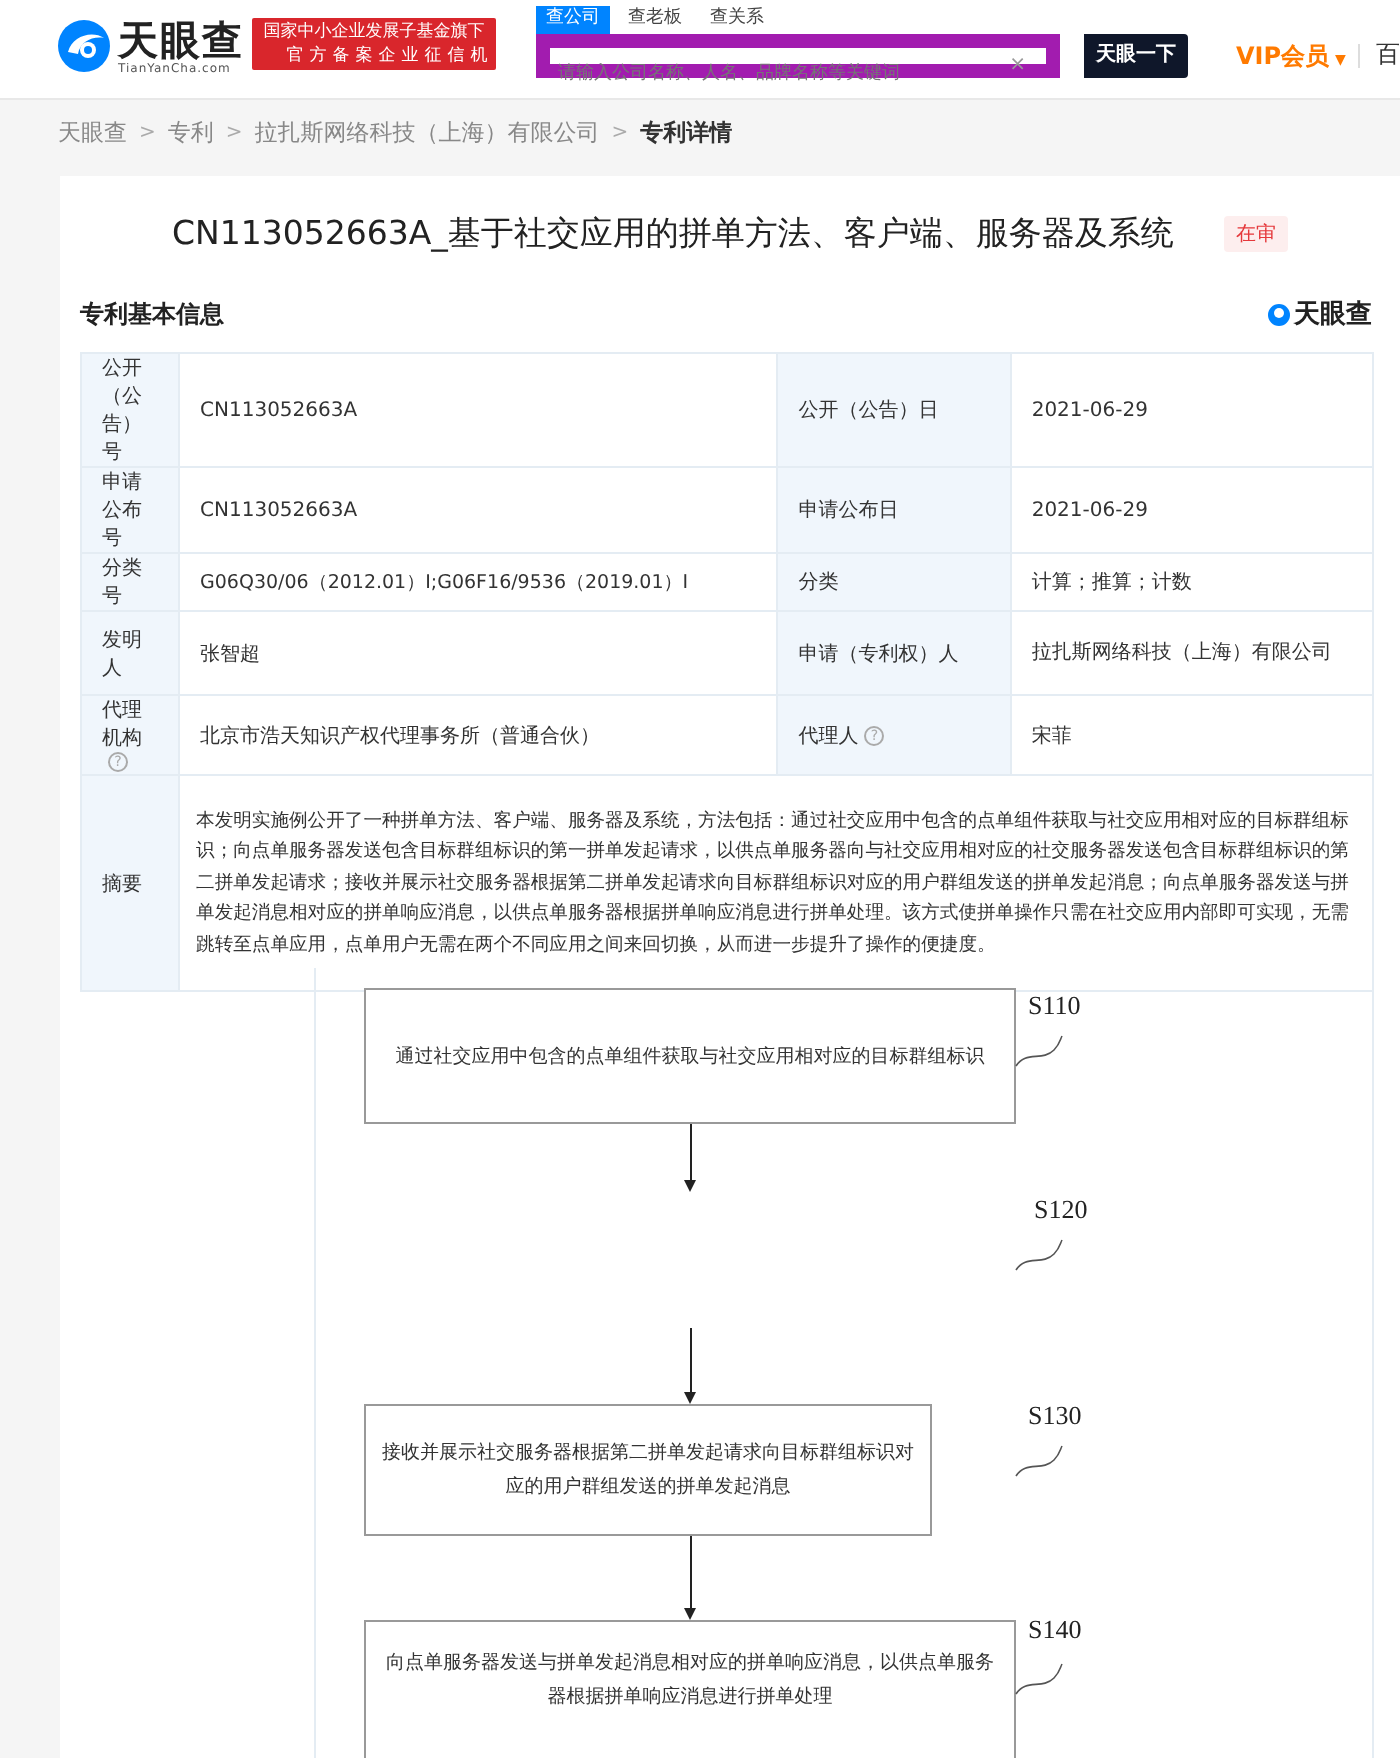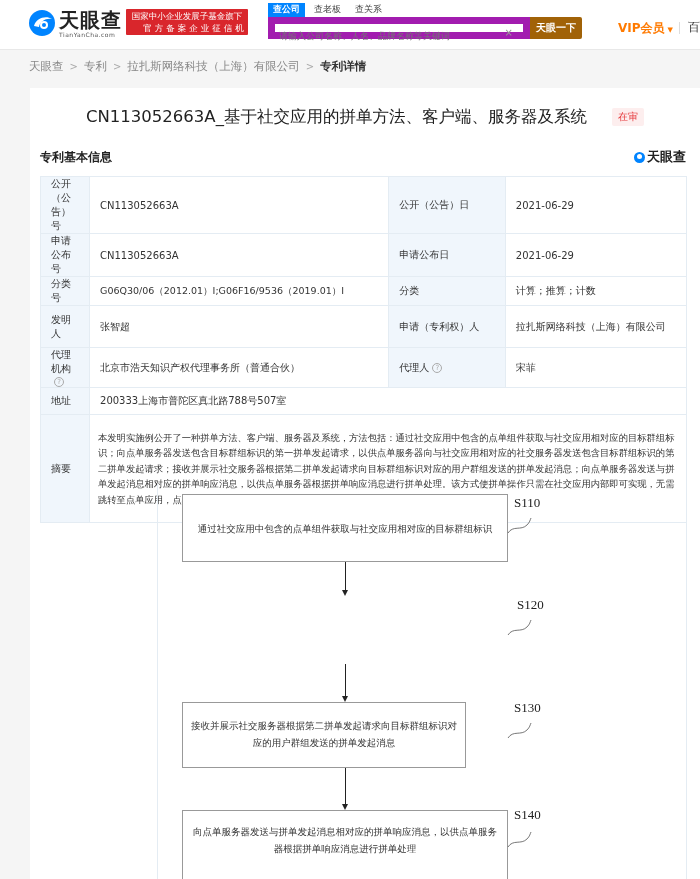--- a/index.html
+++ b/index.html
@@ -8,25 +8,25 @@
 
   
   .header { position: absolute; left: 0; top: 0; width: 700px; height: 50px; background: #fff; border-bottom: 1px solid #e8e8e8; }
   .logo { position: absolute; left: 28px; top: 7px; width: 96px; height: 34px; }
   .logo-mark { position: absolute; left: 0; top: 2px; width: 28px; height: 28px; }
   .logo-text { position: absolute; left: 31px; top: 0px; font-size: 20px; font-weight: bold; color: #222; letter-spacing: 1px; }
   .logo-sub { position: absolute; left: 31px; top: 24px; font-size: 6px; color: #555; letter-spacing: 0.5px; }
   .gov-badge { position: absolute; left: 126px; top: 9px; width: 122px; height: 26px; background: #d9262c; color: #fff; font-size: 8.5px; line-height: 12px; text-align: center; padding-top: 1px; border-radius: 1px; }
   .search-tabs { position: absolute; left: 268px; top: 3px; height: 14px; display: flex; gap: 4px; }
   .search-tab { font-size: 9px; padding: 0 5px; line-height: 13px; color: #444; }
-  .search-tab.active { background: #0084ff; color: #fff; font-weight: bold; }
+  .search-tab.active { background: #0084ff; color: #fff; font-weight: normal; }
   .search-box { position: absolute; left: 268px; top: 17px; width: 262px; height: 22px; border: 7px solid #a21caf; background: #fff; }
   .search-input { border: none; outline: none; width: 225px; height: 20px; font-size: 9px; padding-left: 4px; color: #999; font-family: inherit; background: transparent; }
   .search-clear { position: absolute; right: 10px; top: 3px; font-size: 10px; color: #999; }
-  .search-btn { position: absolute; left: 530px; top: 17px; width: 52px; height: 22px; background: #a16207; color: #fff; font-size: 10px; font-weight: bold; text-align: center; line-height: 22px; border-radius: 0 2px 2px 0; }
+  .search-btn { position: absolute; left: 542px; top: 17px; width: 52px; height: 22px; background: #0f172a; color: #fff; font-size: 10px; font-weight: bold; text-align: center; line-height: 22px; border-radius: 0 2px 2px 0; }
   .vip { position: absolute; left: 618px; top: 20px; font-size: 12px; font-weight: bold; color: #ff7a00; }
   .vip-caret { font-size: 7px; margin-left: 3px; }
   .hdr-divider { position: absolute; left: 679px; top: 22px; width: 1px; height: 12px; background: #ddd; }
   .hdr-more { position: absolute; left: 688px; top: 19px; font-size: 12px; color: #333; }
 
   
   .breadcrumb { position: absolute; left: 29px; top: 59px; font-size: 11.5px; color: #888; display: flex; align-items: center; white-space: nowrap; }
   .breadcrumb .sep { margin: 0 6px; color: #aaa; font-size: 10px; }
   .breadcrumb .current { color: #333; font-weight: bold; }
 
@@ -142,24 +142,20 @@
       <td class="lab tall">申请（专利权）人</td>
       <td class="tall link" style="line-height:14px;">拉扎斯网络科技（上海）有限公司</td>
     </tr>
     <tr>
       <td class="lab"><span>代理机构</span><span class="help">?</span></td>
       <td class="link">北京市浩天知识产权代理事务所（普通合伙）</td>
       <td class="lab"><span>代理人</span><span class="help">?</span></td>
       <td>宋菲</td>
     </tr>
     <tr>
-      <td class="lab">地址</td>
-      <td colspan="3">200333上海市普陀区真北路788号507室</td>
-    </tr>
-    <tr>
       <td class="lab" style="height:108px;">摘要</td>
       <td colspan="3" class="abstract-text">本发明实施例公开了一种拼单方法、客户端、服务器及系统，方法包括：通过社交应用中包含的点单组件获取与社交应用相对应的目标群组标识；向点单服务器发送包含目标群组标识的第一拼单发起请求，以供点单服务器向与社交应用相对应的社交服务器发送包含目标群组标识的第二拼单发起请求；接收并展示社交服务器根据第二拼单发起请求向目标群组标识对应的用户群组发送的拼单发起消息；向点单服务器发送与拼单发起消息相对应的拼单响应消息，以供点单服务器根据拼单响应消息进行拼单处理。该方式使拼单操作只需在社交应用内部即可实现，无需跳转至点单应用，点单用户无需在两个不同应用之间来回切换，从而进一步提升了操作的便捷度。</td>
     </tr>
   </tbody>
     </table>
 
   <div class="figure-wrap">
 
     <div class="flow-box" style="left:24px; top:10px; width:326px; height:68px;">
       <span>通过社交应用中包含的点单组件获取与社交应用相对应的目标群组标识</span>

